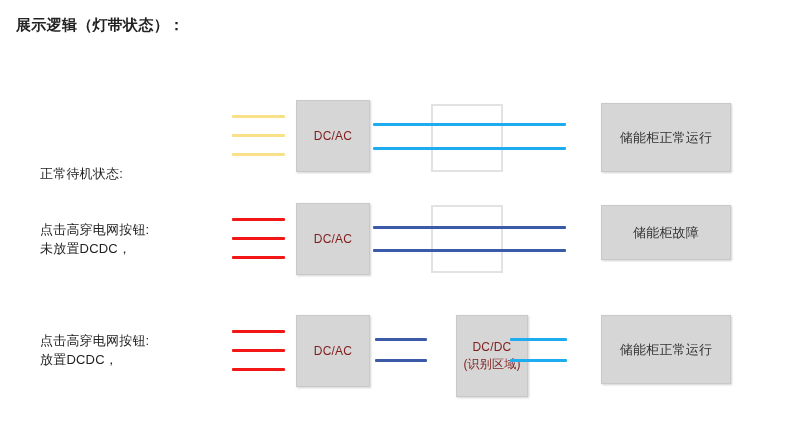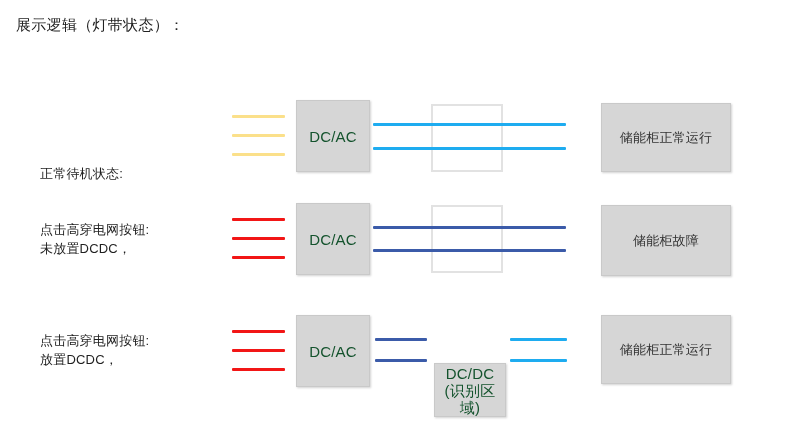--- a/index.html
+++ b/index.html
@@ -23,20 +23,21 @@
   
   .page-title {
     position: absolute;
     left: 16px;
     top: 15px;
     font-size: 15px;
     line-height: 20px;
     color: #222222;
     white-space: pre;
     letter-spacing: 0.3px;
+    font-weight: bold;
   }
 
   
   .row-label {
     position: absolute;
     font-size: 13px;
     line-height: 19px;
     color: #1f1f1f;
     white-space: pre-line;
     letter-spacing: 0.2px;
@@ -45,23 +46,23 @@
   
   .box {
     position: absolute;
     box-sizing: border-box;
     background: #d6d6d6;
     border: 1px solid #c9c9c9;
     display: flex;
     align-items: center;
     justify-content: center;
     text-align: center;
-    font-size: 15px;
+    font-size: 12px;
     line-height: 17px;
-    color: #14532d;
+    color: #7f1d1d;
     white-space: pre-line;
     box-shadow: 1px 1px 2px rgba(0,0,0,0.18);
     letter-spacing: 0.2px;
   }
   .box.wide {
     font-size: 13px;
     color: #333333;
     margin-left: 28px;
   }
   
@@ -112,37 +113,37 @@
     <div class="strip" style="left:232px; top:237px; width:53px; background:#f21616;"></div>
     <div class="strip" style="left:232px; top:256px; width:53px; background:#f21616;"></div>
 
     <div class="box" style="left:296px; top:203px; width:74px; height:72px;">DC/AC</div>
 
     <div class="box empty" style="left:431px; top:205px; width:72px; height:68px;"></div>
 
     <div class="strip" style="left:373px; top:226px; width:193px; background:#3b5ba9;"></div>
     <div class="strip" style="left:373px; top:249px; width:193px; background:#3b5ba9;"></div>
 
-    <div class="box wide" style="left:573px; top:205px; width:130px; height:71px;">储能柜故障</div>
+    <div class="box wide" style="left:573px; top:205px; width:130px; height:55px;">储能柜故障</div>
   </div>
 
   <div>
     <div class="row-label" style="left:40px; top:331px;">点击高穿电网按钮:
 放置DCDC，</div>
 
     <div class="strip" style="left:232px; top:330px; width:53px; background:#f21616;"></div>
     <div class="strip" style="left:232px; top:349px; width:53px; background:#f21616;"></div>
     <div class="strip" style="left:232px; top:368px; width:53px; background:#f21616;"></div>
 
     <div class="box" style="left:296px; top:315px; width:74px; height:72px;">DC/AC</div>
 
     <div class="strip" style="left:375px; top:338px; width:52px; background:#3b5ba9;"></div>
     <div class="strip" style="left:375px; top:359px; width:52px; background:#3b5ba9;"></div>
 
-    <div class="box" style="left:434px; top:315px; width:72px; height:54px;margin-top:48px;">DC/DC
+    <div class="box" style="left:456px; top:315px; width:72px; height:82px;">DC/DC
 (识别区域)</div>
 
     <div class="strip" style="left:510px; top:338px; width:57px; background:#1eacf0;"></div>
     <div class="strip" style="left:510px; top:359px; width:57px; background:#1eacf0;"></div>
 
     <div class="box wide" style="left:573px; top:315px; width:130px; height:69px;">储能柜正常运行</div>
   </div>
 
 </div>
 

